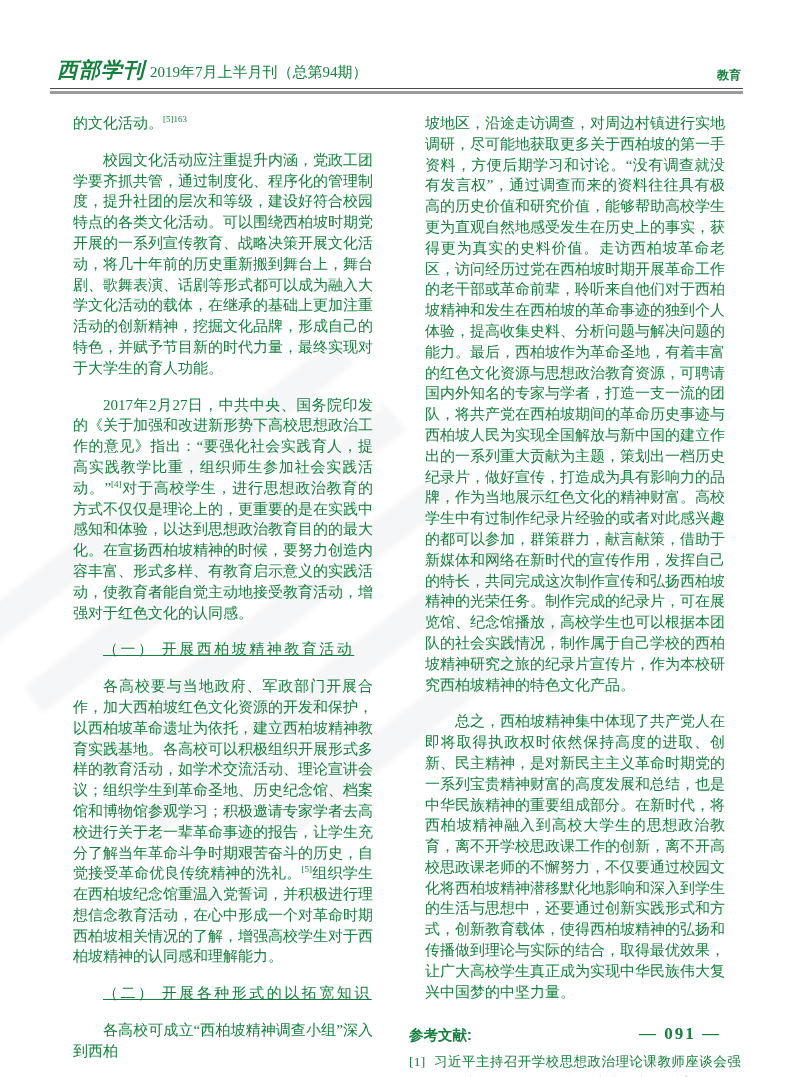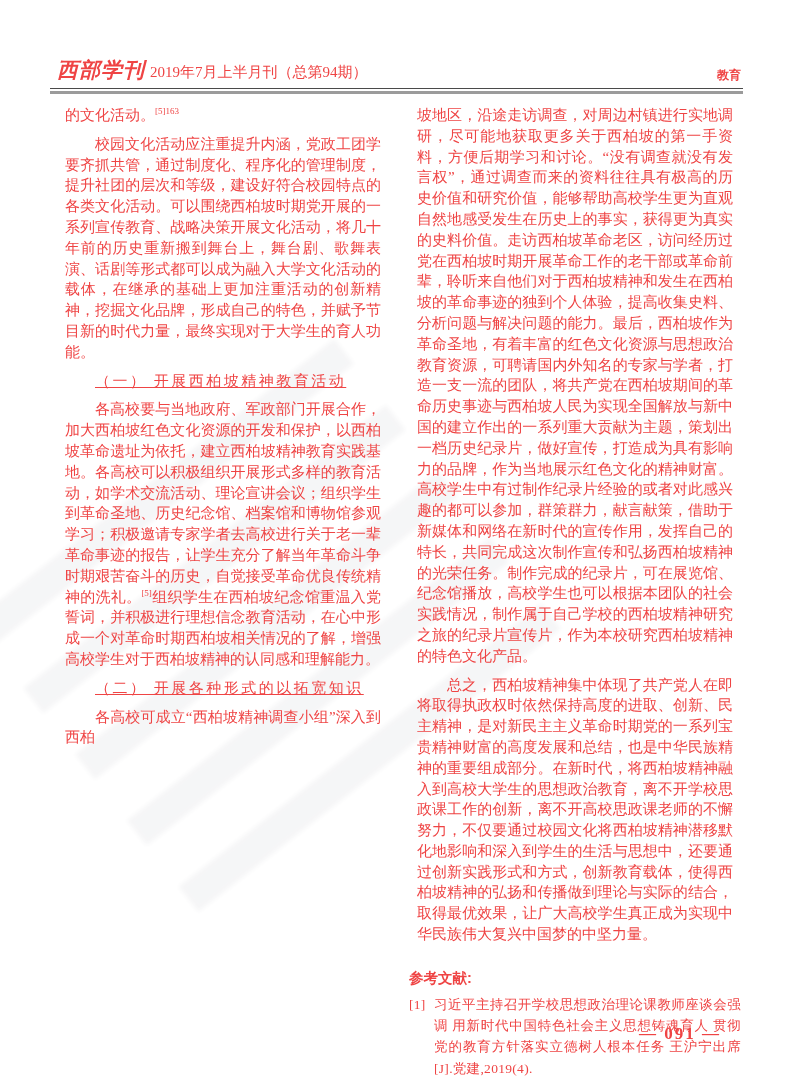--- a/index.html
+++ b/index.html
@@ -1,38 +1,38 @@
 <!DOCTYPE html>
 <html><head>
 <meta charset="utf-8">
 <style>
   html,body { margin:0; padding:0; background:#e9e9e9; }
   .page {
     position:relative; width:793px; height:1077px; margin:0 auto;
     background:#ffffff; overflow:hidden;
     font-family:"Liberation Serif","DejaVu Serif",serif;
-    color:#ef4444;
+    color:#15803d;
   }
   
   .hdr { position:absolute; top:54px; left:57px; right:52px; height:32px; }
   .hdr-left { position:absolute; left:0; bottom:2px; white-space:nowrap; }
   .logo { font-size:21px; font-weight:bold; font-style:italic; font-family:"DejaVu Serif",serif; letter-spacing:1px; }
   .issue { font-size:15px; margin-left:5px; }
   .section-label { position:absolute; right:0; bottom:2px; font-family:"Liberation Sans",sans-serif; font-weight:bold; font-size:12px; }
   .hdr-rule { position:absolute; top:88px; left:50px; right:50px; height:6px;
     background:linear-gradient(to bottom,#4a4a4a 0,#4a4a4a 1px,transparent 1px,transparent 3px,#9b9b9b 3px,#9b9b9b 6px); }
   
   .watermark { position:absolute; top:400px; left:40px; width:460px; height:460px;
     transform:rotate(-38deg); opacity:0.045; pointer-events:none;
     background:repeating-linear-gradient(0deg,transparent 0 52px,#3a3f55 52px 84px);
     filter:blur(2px); }
   
   .columns { position:absolute; top:97px; left:57px; width:684px; display:flex; gap:20px; }
   .col { width:332px; font-size:15px; line-height:20.8px; text-align:justify; }
-  p.blk { margin:8px; }
+  p.blk { margin:16px; }
   .indent { text-indent:2em; }
   .section-heading { font-family:"Liberation Sans",sans-serif; font-weight:bold; }
   .sub-heading { letter-spacing:2.5px;text-decoration:underline; }
   sup { font-size:9px; line-height:0; vertical-align:super; }
   
   .refs { margin-top:23px; }
   .refs-heading { font-family:"Liberation Sans",sans-serif; font-weight:bold; font-size:14.5px; margin:0 0 5px 0; }
   .ref-item { position:relative; padding-left:25px; margin:0; font-size:13.5px; line-height:21.4px; text-align:justify; letter-spacing:0.3px; }
   .ref-marker { position:absolute; left:0; top:0; }
   
@@ -49,20 +49,21 @@
       <span class="logo">西部学刊</span><span class="issue">2019年7月上半月刊（总第94期）</span>
     </div>
     <span class="section-label">教育</span>
   </div>
   <div class="hdr-rule"></div>
 
   <div class="columns">
     <div class="col">
         <p class="blk body">的文化活动。<sup>[5]163</sup></p>
         <p class="blk body indent">校园文化活动应注重提升内涵，党政工团学要齐抓共管，通过制度化、程序化的管理制度，提升社团的层次和等级，建设好符合校园特点的各类文化活动。可以围绕西柏坡时期党开展的一系列宣传教育、战略决策开展文化活动，将几十年前的历史重新搬到舞台上，舞台剧、歌舞表演、话剧等形式都可以成为融入大学文化活动的载体，在继承的基础上更加注重活动的创新精神，挖掘文化品牌，形成自己的特色，并赋予节目新的时代力量，最终实现对于大学生的育人功能。</p>
+        <p class="blk body indent">2017年2月27日，中共中央、国务院印发的《关于加强和改进新形势下高校思想政治工作的意见》指出：“要强化社会实践育人，提高实践教学比重，组织师生参加社会实践活动。”<sup>[4]</sup>对于高校学生，进行思想政治教育的方式不仅仅是理论上的，更重要的是在实践中感知和体验，以达到思想政治教育目的的最大化。在宣扬西柏坡精神的时候，要努力创造内容丰富、形式多样、有教育启示意义的实践活动，使教育者能自觉主动地接受教育活动，增强对于红色文化的认同感。</p>
         <p class="blk sub-heading indent">（一） 开展西柏坡精神教育活动</p>
         <p class="blk body indent">各高校要与当地政府、军政部门开展合作，加大西柏坡红色文化资源的开发和保护，以西柏坡革命遗址为依托，建立西柏坡精神教育实践基地。各高校可以积极组织开展形式多样的教育活动，如学术交流活动、理论宣讲会议；组织学生到革命圣地、历史纪念馆、档案馆和博物馆参观学习；积极邀请专家学者去高校进行关于老一辈革命事迹的报告，让学生充分了解当年革命斗争时期艰苦奋斗的历史，自觉接受革命优良传统精神的洗礼。<sup>[5]</sup>组织学生在西柏坡纪念馆重温入党誓词，并积极进行理想信念教育活动，在心中形成一个对革命时期西柏坡相关情况的了解，增强高校学生对于西柏坡精神的认同感和理解能力。</p>
         <p class="blk sub-heading indent">（二） 开展各种形式的以拓宽知识</p>
         <p class="blk body indent">各高校可成立“西柏坡精神调查小组”深入到西柏</p>
       </div>
     <div class="col">
       <div>
           <p class="blk body">坡地区，沿途走访调查，对周边村镇进行实地调研，尽可能地获取更多关于西柏坡的第一手资料，方便后期学习和讨论。“没有调查就没有发言权”，通过调查而来的资料往往具有极高的历史价值和研究价值，能够帮助高校学生更为直观自然地感受发生在历史上的事实，获得更为真实的史料价值。走访西柏坡革命老区，访问经历过党在西柏坡时期开展革命工作的老干部或革命前辈，聆听来自他们对于西柏坡精神和发生在西柏坡的革命事迹的独到个人体验，提高收集史料、分析问题与解决问题的能力。最后，西柏坡作为革命圣地，有着丰富的红色文化资源与思想政治教育资源，可聘请国内外知名的专家与学者，打造一支一流的团队，将共产党在西柏坡期间的革命历史事迹与西柏坡人民为实现全国解放与新中国的建立作出的一系列重大贡献为主题，策划出一档历史纪录片，做好宣传，打造成为具有影响力的品牌，作为当地展示红色文化的精神财富。高校学生中有过制作纪录片经验的或者对此感兴趣的都可以参加，群策群力，献言献策，借助于新媒体和网络在新时代的宣传作用，发挥自己的特长，共同完成这次制作宣传和弘扬西柏坡精神的光荣任务。制作完成的纪录片，可在展览馆、纪念馆播放，高校学生也可以根据本团队的社会实践情况，制作属于自己学校的西柏坡精神研究之旅的纪录片宣传片，作为本校研究西柏坡精神的特色文化产品。</p>
           <p class="blk body indent">总之，西柏坡精神集中体现了共产党人在即将取得执政权时依然保持高度的进取、创新、民主精神，是对新民主主义革命时期党的一系列宝贵精神财富的高度发展和总结，也是中华民族精神的重要组成部分。在新时代，将西柏坡精神融入到高校大学生的思想政治教育，离不开学校思政课工作的创新，离不开高校思政课老师的不懈努力，不仅要通过校园文化将西柏坡精神潜移默化地影响和深入到学生的生活与思想中，还要通过创新实践形式和方式，创新教育载体，使得西柏坡精神的弘扬和传播做到理论与实际的结合，取得最优效果，让广大高校学生真正成为实现中华民族伟大复兴中国梦的中坚力量。</p>
         </div>

